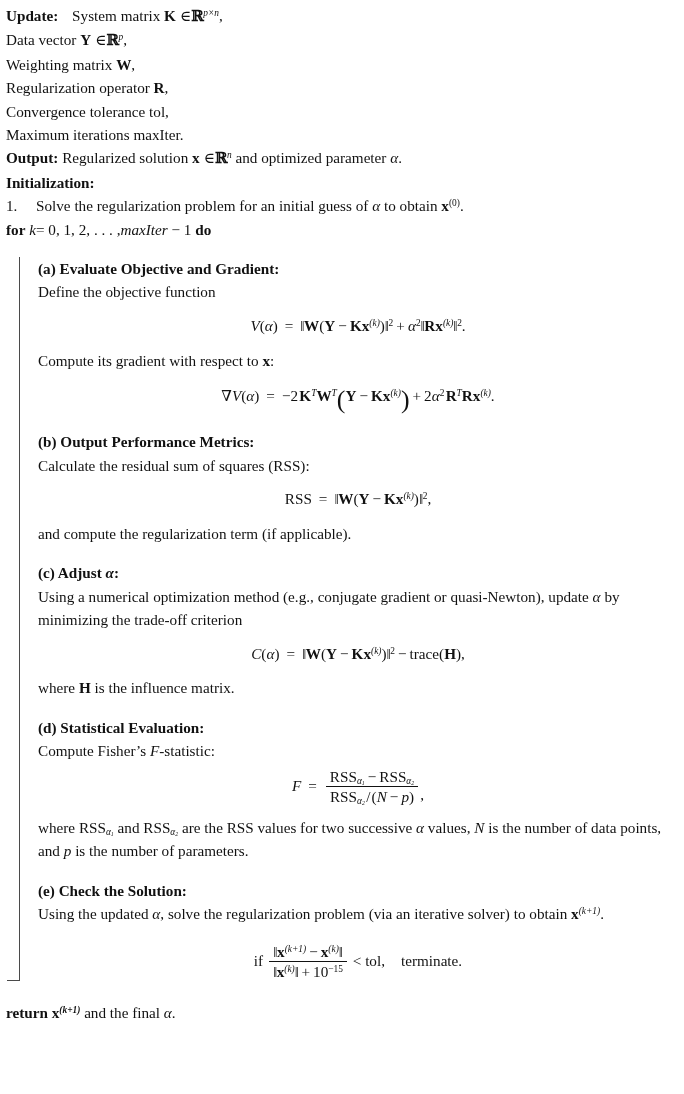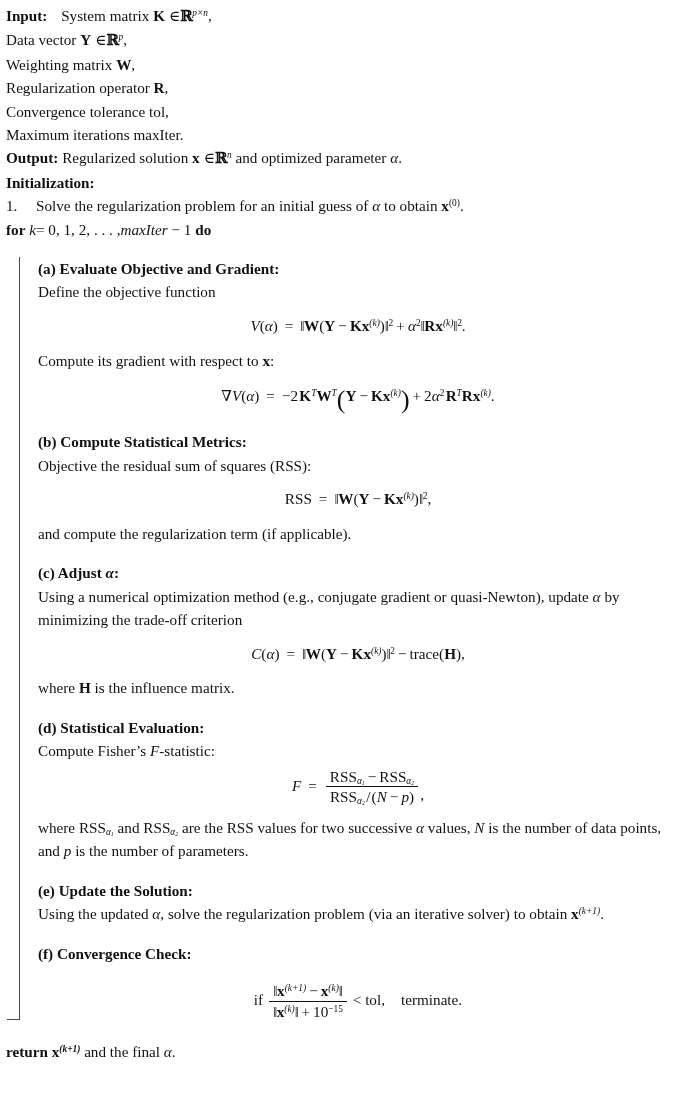--- a/index.html
+++ b/index.html
@@ -95,21 +95,21 @@
   .returnline { font-weight: bold; line-height: 23.4px; margin-top: 14px; }
   .inline-sp { display: inline-block; width: 10px; }
   .gap { display: inline-block; width: 16px; }
 </style>
 </head>
 <body>
 
 <div class="algo">
 
   <div class="line">
-    <span class="kw">Input:</span>
+    <span class="kw">Update:</span>
     <span class="inline-sp"></span><span>System matrix</span>
     <span class="mbf">K</span>
     <span>∈</span><span class="bb">ℝ</span><sup class="mm mi">p×n</sup>,
   </div>
 
   <div class="line">
     <span>Data vector</span>
     <span class="mbf">Y</span>
     <span>∈</span><span class="bb">ℝ</span><sup class="mm mi">p</sup>,
   </div>
@@ -170,22 +170,22 @@
     </div>
 
     <div class="para">Compute its gradient with respect to <span class="mbf">x</span>:</div>
 
     <div class="display">
       <span class="mathline">
         ∇<span class="mi">V</span>(<span class="mi">α</span>)<span class="eq">=</span>−2 <span class="mbf">K</span><sup class="mm mi">T</sup><span class="mbf">W</span><sup class="mm mi">T</sup><span class="bigparen">(</span><span class="mbf">Y</span><span class="op">−</span><span class="mbf">Kx</span><sup class="mm mi">(k)</sup><span class="bigparen">)</span><span class="op">+</span>2<span class="mi">α</span><sup class="mm">2</sup> <span class="mbf">R</span><sup class="mm mi">T</sup><span class="mbf">Rx</span><sup class="mm mi">(k)</sup>.
       </span>
     </div>
 
-    <div class="step-title">(b) Compute Statistical Metrics:</div>
-    <div class="para">Objective the residual sum of squares (RSS):</div>
+    <div class="step-title">(b) Output Performance Metrics:</div>
+    <div class="para">Calculate the residual sum of squares (RSS):</div>
 
     <div class="display">
       <span class="mathline">
         RSS<span class="eq">=</span><span class="norm">‖</span><span class="mbf">W</span>(<span class="mbf">Y</span><span class="op">−</span><span class="mbf">Kx</span><sup class="mm mi">(k)</sup>)<span class="norm">‖</span><sup class="mm">2</sup>,
       </span>
     </div>
 
     <div class="para">and compute the regularization term (if applicable).</div>
 
     <div class="step-title">(c) Adjust <span class="mi">α</span>:</div>
@@ -206,24 +206,23 @@
       <span class="mathline">
         <span class="mi">F</span><span class="eq">=</span><span class="frac">
           <span class="numr">RSS<sub class="mm mi">α<sub class="mm">1</sub></sub><span class="op">−</span>RSS<sub class="mm mi">α<sub class="mm">2</sub></sub></span>
           <span class="deno">RSS<sub class="mm mi">α<sub class="mm">2</sub></sub> / (<span class="mi">N</span><span class="op">−</span><span class="mi">p</span>)</span>
         </span><span style="vertical-align:-0.55em;">,</span>
       </span>
     </div>
 
     <div class="para wrap">where RSS<sub class="mm mi">α<sub class="mm">1</sub></sub> and RSS<sub class="mm mi">α<sub class="mm">2</sub></sub> are the RSS values for two successive <span class="mi">α</span> values, <span class="mi">N</span> is the number of data points, and <span class="mi">p</span> is the number of parameters.</div>
 
-    <div class="step-title">(e) Update the Solution:</div>
+    <div class="step-title">(e) Check the Solution:</div>
     <div class="para wrap">Using the updated <span class="mi">α</span>, solve the regularization problem (via an iterative solver) to obtain <span class="mbf">x</span><sup class="mm mi">(k+1)</sup>.</div>
 
-    <div class="step-title">(f) Convergence Check:</div>
 
     <div class="display" style="margin:18px 0 20px 0;">
       <span class="mathline">
         <span>if</span>
         <span class="frac">
           <span class="numr"><span class="norm">‖</span><span class="mbf">x</span><sup class="mm mi">(k+1)</sup><span class="op">−</span><span class="mbf">x</span><sup class="mm mi">(k)</sup><span class="norm">‖</span></span>
           <span class="deno"><span class="norm">‖</span><span class="mbf">x</span><sup class="mm mi">(k)</sup><span class="norm">‖</span><span class="op">+</span>10<sup class="mm">−15</sup></span>
         </span>
         <span>&lt; tol,</span><span class="gap"></span><span>terminate.</span>
       </span>

